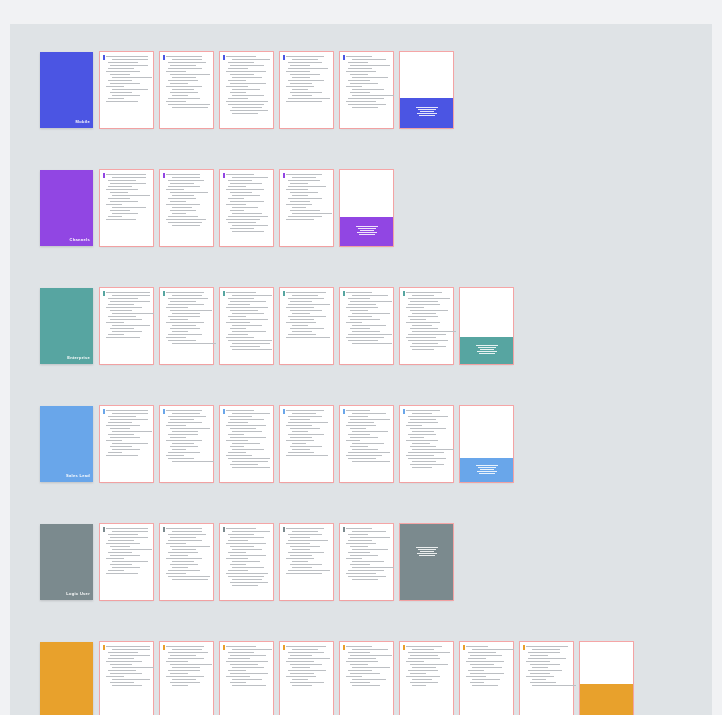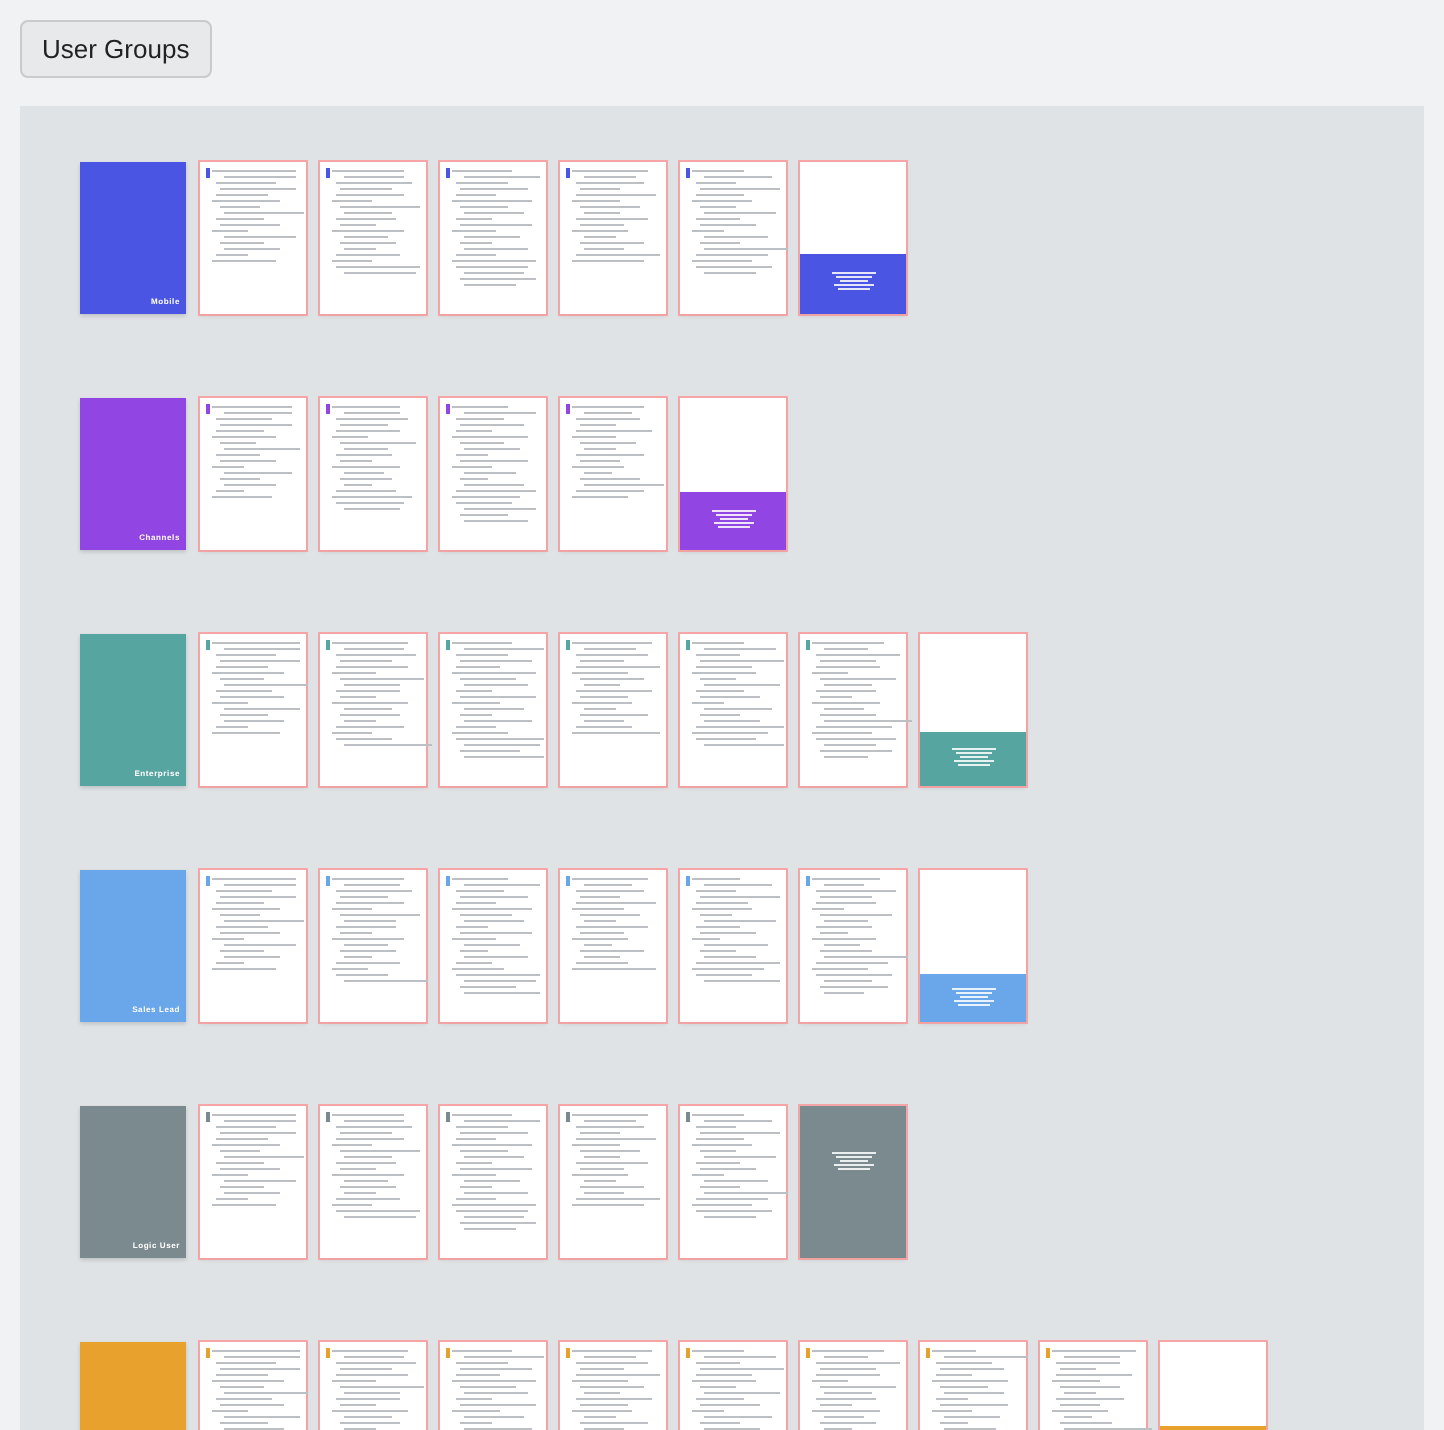--- a/index.html
+++ b/index.html
@@ -86,21 +86,20 @@
     }
     .back .band .credits div {
       height: 1px;
       background: rgba(255,255,255,0.85);
     }
   </style>
 </head>
 <body>
 
 <div class="page">
-  <button class="tab-button">User Groups</button>
   <div id="canvas" class="canvas">
       <div class="row">
         <div class="thumb cover">
           <div class="fill" style="background: rgb(75, 85, 227);"></div>
           <div class="title">Mobile</div>
         </div>
         <div class="thumb inner pink-border">
           <div class="accent" style="background: rgb(75, 85, 227);"></div>
           <div class="lines">
             <div style="width: 42px; margin-left: 0px;"></div>

